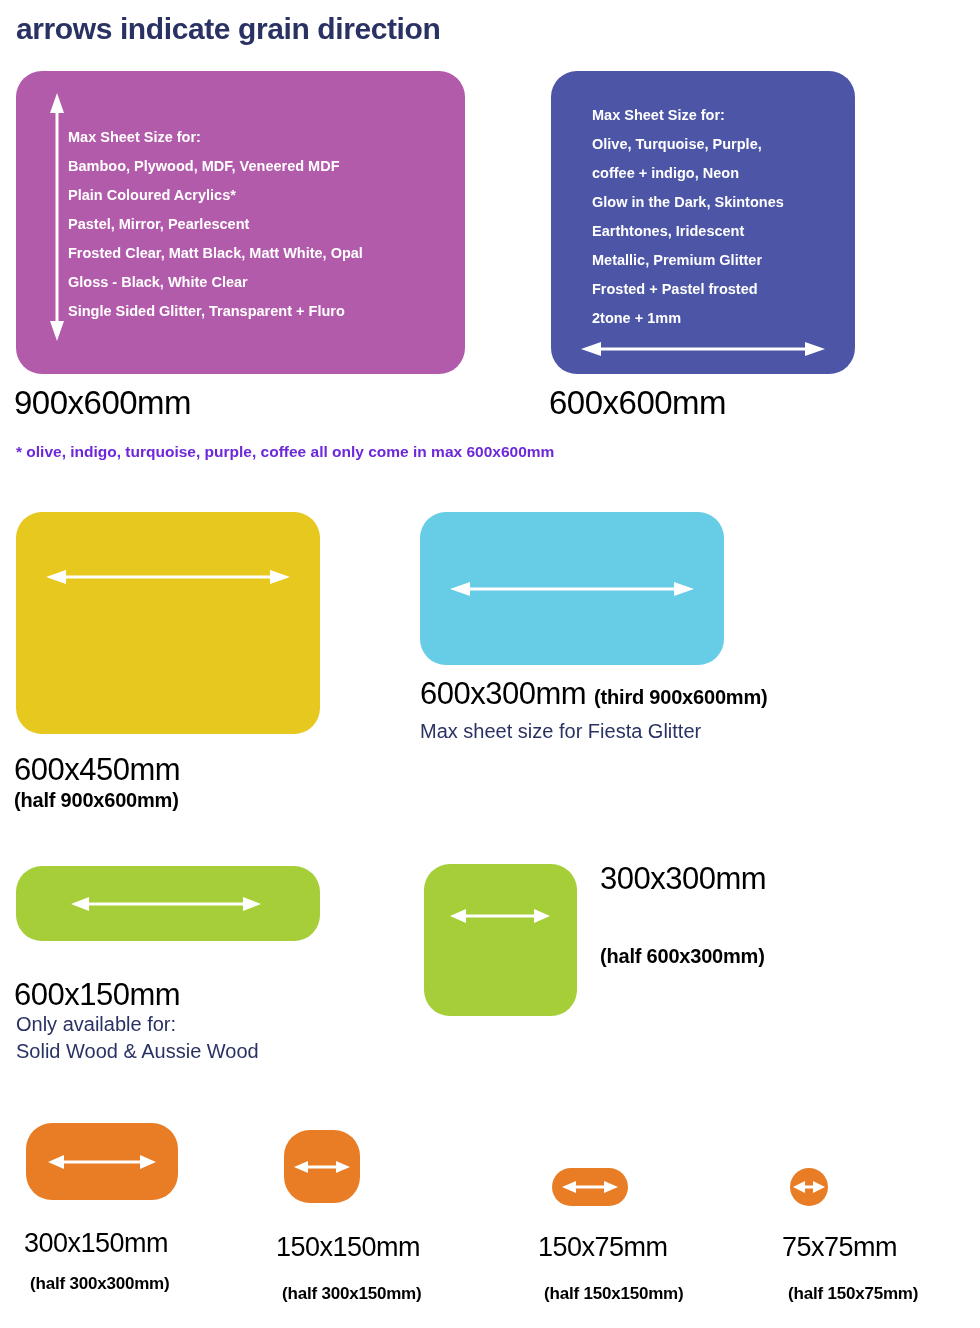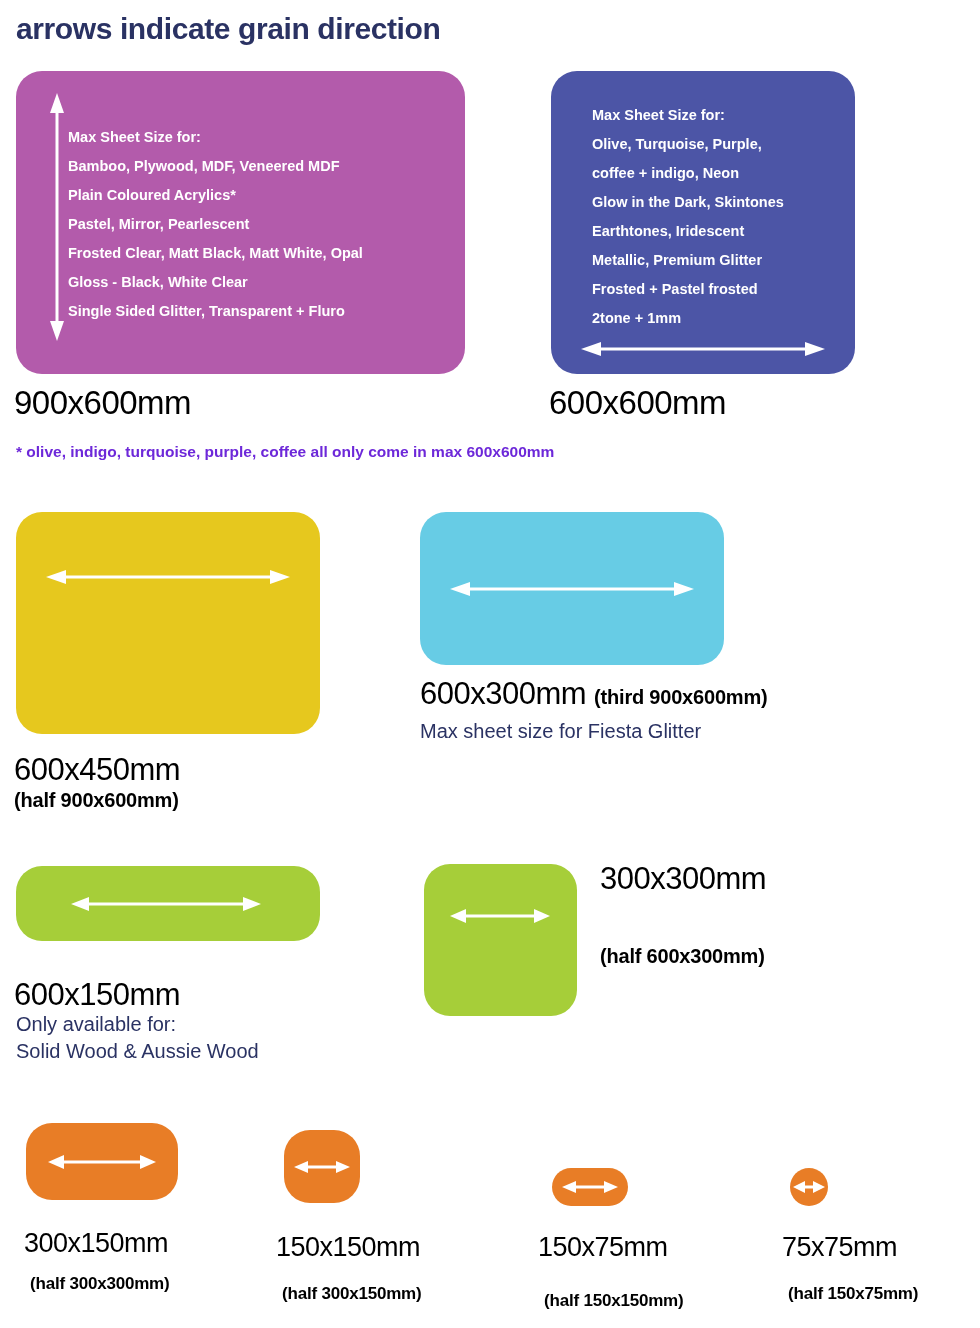--- a/index.html
+++ b/index.html
@@ -183,21 +183,21 @@
   <div class="abs sub-paren-sm" style="left:282px; top:1284px;">(half 300x150mm)</div>
 
   <div class="swatch sw-orange" style="left:552px; top:1168px; width:76px; height:38px;">
     <svg class="arrow" style="left:10px; top:10px;" width="56" height="18" viewBox="0 0 56 18">
       <line x1="10" y1="9" x2="46" y2="9" stroke="#ffffff" stroke-width="3"></line>
       <polygon points="0,9 14,3 14,15" fill="#ffffff"></polygon>
       <polygon points="56,9 42,3 42,15" fill="#ffffff"></polygon>
     </svg>
   </div>
   <div class="abs size-md" style="left:538px; top:1232px;">150x75mm</div>
-  <div class="abs sub-paren-sm" style="left:544px; top:1284px;margin-top:7px;">(half 150x150mm)</div>
+  <div class="abs sub-paren-sm" style="left:544px; top:1284px;">(half 150x150mm)</div>
 
   <div class="swatch sw-orange" style="left:790px; top:1168px; width:38px; height:38px;">
     <svg class="arrow" style="left:3px; top:10px;" width="32" height="18" viewBox="0 0 32 18">
       <line x1="8" y1="9" x2="24" y2="9" stroke="#ffffff" stroke-width="3"></line>
       <polygon points="0,9 12,3 12,15" fill="#ffffff"></polygon>
       <polygon points="32,9 20,3 20,15" fill="#ffffff"></polygon>
     </svg>
   </div>
   <div class="abs size-md" style="left:782px; top:1232px;text-align:center;">75x75mm</div>
   <div class="abs sub-paren-sm" style="left:788px; top:1284px;">(half 150x75mm)</div>

